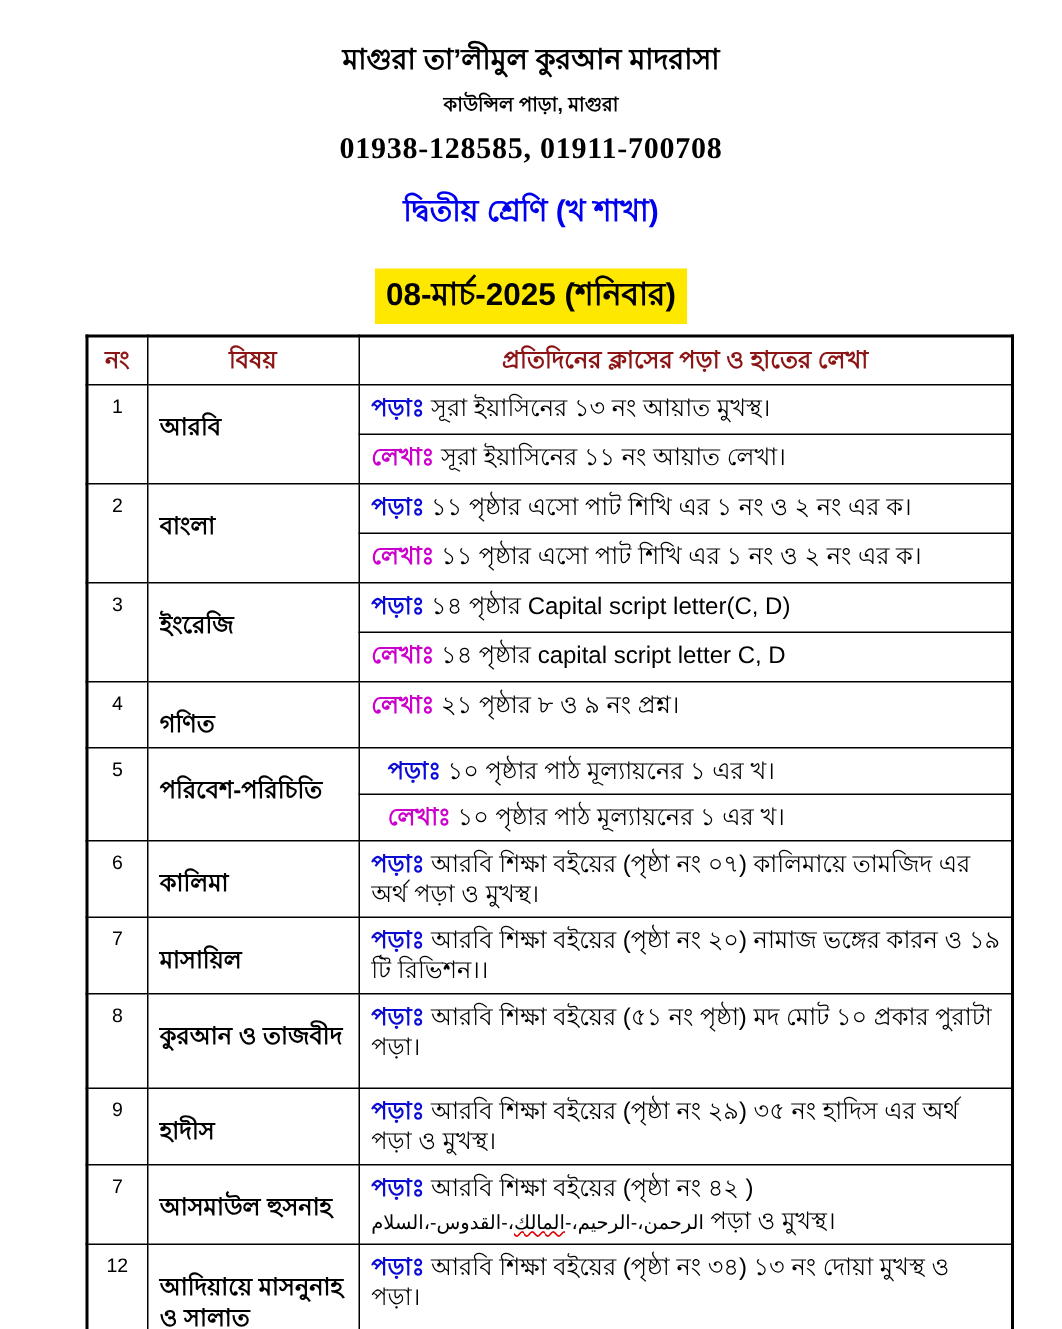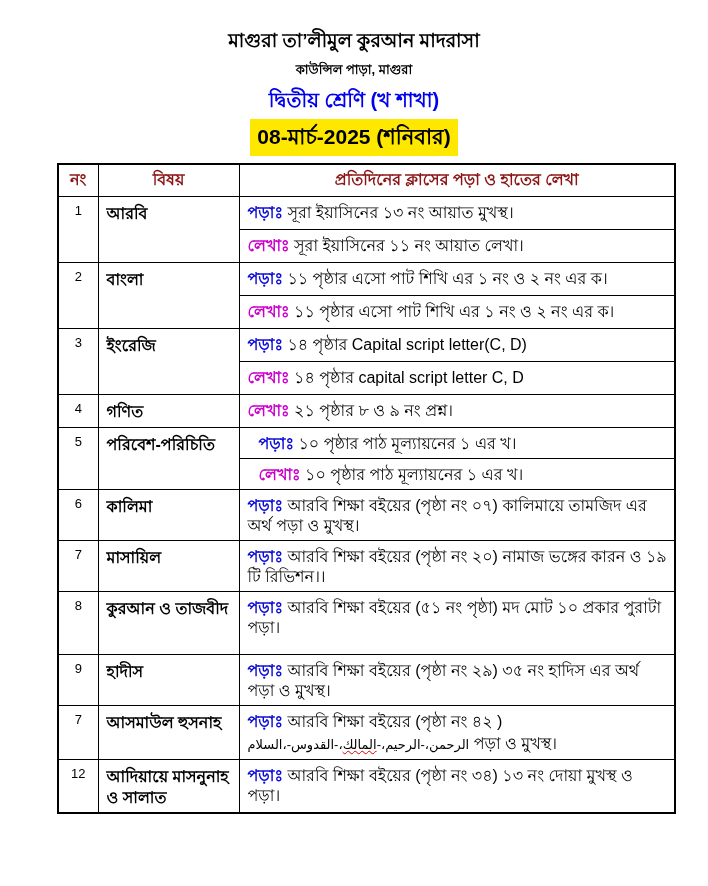--- a/index.html
+++ b/index.html
@@ -6,35 +6,35 @@
   body{
     width:708px;height:886px;background:#ffffff;color:#000;
     font-family:"Liberation Sans","DejaVu Sans",sans-serif;
     -webkit-font-smoothing:antialiased;
   }
   .page{padding-top:26px;}
   .letterhead{text-align:center;}
   .school-name{font-weight:bold;font-size:19px;line-height:29px;}
   .address{font-weight:bold;font-size:13px;line-height:29px;}
   .phones{font-weight:bold;font-size:20px;line-height:30px;font-family:"Liberation Serif","DejaVu Serif",serif;letter-spacing:.5px;}
-  .class-line{font-weight:bold;font-size:20px;line-height:31px;color:var(--blue-accent,#0000ee);margin-top:1px;}
+  .class-line{font-weight:bold;font-size:20px;line-height:31px;color:var(--blue-accent,#0000ee);margin-top:12px;}
   .date-wrap{margin-top:3px;line-height:32px;}
-  .date-line{display:inline-block;background:var(--date-highlight,#ffe800);font-weight:bold;font-size:21px;padding:2px 7px 3px;}
+  .date-line{display:inline-block;background:var(--date-highlight,#ffe800);font-weight:bold;font-size:21px;padding:2px 7px 3px;margin-top:19px;}
   table.hw{
     border-collapse:collapse;table-layout:fixed;
     width:617px;margin:7px 0 0 57px;
     border:2px solid #000;
   }
   .hw th,.hw td{border:1px solid #000;vertical-align:top;box-sizing:border-box;overflow:hidden;}
   .hw th{
     color:var(--maroon,#8b1515);font-weight:bold;font-size:16px;
     text-align:center;vertical-align:middle;height:32px;padding:2px;
   }
   td.no{text-align:center;font-size:13px;padding-top:6px;font-family:"Liberation Sans",sans-serif;}
-  td.subject{font-weight:bold;font-size:16px;line-height:21px;padding:6px 4px 4px 8px;}
+  td.subject{font-weight:bold;font-size:16px;line-height:21px;padding:18px 4px 4px 8px;}
   td.entry{font-size:16px;line-height:20px;padding:6px 6px 4px 8px;height:33px;}
   td.entry[data-row="5"]{height:31px;padding-left:19px;}
   td.entry[data-row="8"]{height:63px;}
   .lbl{font-weight:bold;}
   .lbl-pora{color:var(--blue-label,#0b0bd6);}
   .lbl-lekha{color:var(--magenta-label,#cc00cc);}
   .line2{margin-top:2px;}
   .arabic{direction:rtl;unicode-bidi:isolate;font-size:13px;}
   .misspelled{
     text-decoration:underline;
@@ -44,20 +44,21 @@
   }
 </style>
 </head>
 <body>
 
 <div class="page">
 
   <div class="letterhead">
     <div class="school-name">মাগুরা তা’লীমুল কুরআন মাদরাসা</div>
     <div class="address">কাউন্সিল পাড়া, মাগুরা</div>
+    <div class="phones">01938-128585, 01911-700708</div>
     <div class="class-line">দ্বিতীয় শ্রেণি (খ শাখা)</div>
     <div class="date-wrap">
       <span class="date-line">08-মার্চ-2025 (শনিবার)</span>
     </div>
   </div>
 
   <table class="hw">
     <colgroup>
       <col style="width:40px">
         <col style="width:141px">

